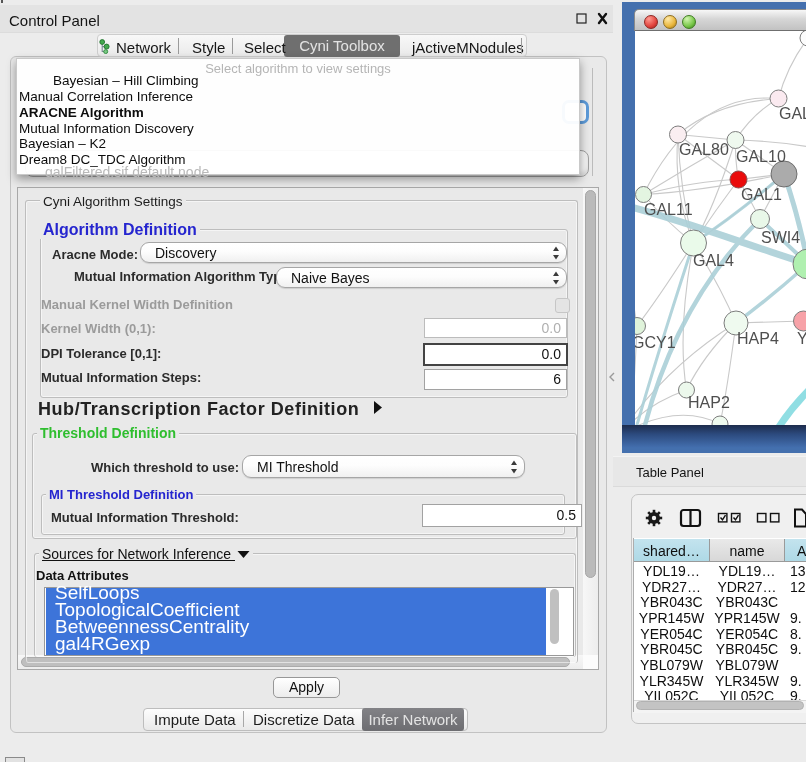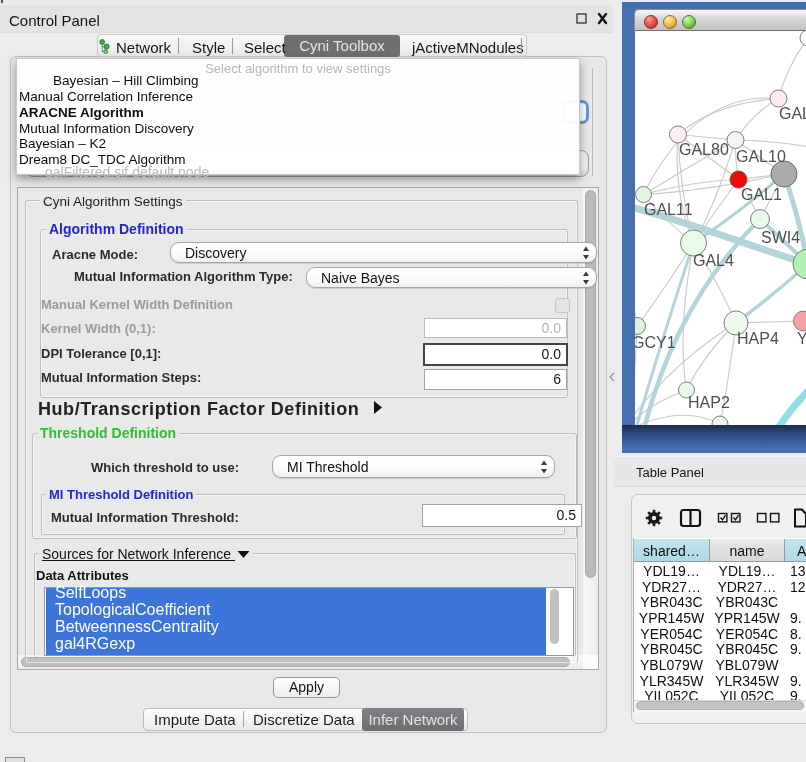--- a/index.html
+++ b/index.html
@@ -13,21 +13,21 @@
   .seltab{background:#6f6f6f;border-radius:3px;color:#e3e3e3;font-size:15px;
           text-align:center;}
   #content-box{left:10px;top:56px;width:597px;height:677px;background:#e9e9e9;
                border:1px solid #c2c2c2;border-radius:6px;box-sizing:border-box;}
   .groupbox{position:absolute;border:1px solid #bdbdbd;border-radius:3px;
             box-shadow:inset 0 0 0 1px rgba(255,255,255,0.55);}
   .gtitle{position:absolute;background:#e9e9e9;padding:0 3px;white-space:nowrap;}
   .lbl{position:absolute;font-size:13px;font-weight:bold;color:#2b2b2b;white-space:nowrap;}
   .lbl.dis{color:#9b9b9b;}
   .combo{position:absolute;background:linear-gradient(#ffffff,#fdfdfd 45%,#f0f0f0);
-         border:1px solid #a6a6a6;border-radius:9px;box-sizing:border-box;box-shadow:0 1px 1px rgba(0,0,0,0.12);margin-left:30px;}
+         border:1px solid #a6a6a6;border-radius:9px;box-sizing:border-box;box-shadow:0 1px 1px rgba(0,0,0,0.12);}
   .combo .ct{position:absolute;left:14px;top:2px;font-size:14px;color:#111;}
   .carr{position:absolute;right:6px;top:3px;width:8px;height:14px;}
   .field{position:absolute;background:#fff;border:1px solid #a2a2a2;box-sizing:border-box;
          font-size:14px;text-align:right;color:#111;padding-right:5px;}
   .field.dis{color:#b0b0b0;border-color:#bcbcbc;}
   .field.foc{border:2px solid #444;}
   
   #popup{left:16px;top:58px;width:564px;height:117px;background:rgba(255,255,255,0.95);
          border:1px solid #c9c9c9;box-shadow:0 4px 9px rgba(0,0,0,0.38);box-sizing:border-box;}
   #popup .hint{position:absolute;width:100%;text-align:center;top:2px;font-size:13px;color:#b5b5b5;}
@@ -83,21 +83,21 @@
 <div class="abs" style="left:585px;top:190px;width:11px;height:388px;background:#bababa;border-radius:6px;border:1px solid #a6a6a6;box-sizing:border-box;"></div>
 
 <div class="abs" style="left:18px;top:655px;width:565px;height:14px;background:linear-gradient(#f7f7f7,#ededed);"></div>
 <div class="abs" style="left:21px;top:657px;width:549px;height:10px;background:#bfbfbf;border-radius:5px;border:1px solid #ababab;box-sizing:border-box;"></div>
 <div class="abs" style="left:583px;top:655px;width:15px;height:14px;background:#fcfcfc;"></div>
 
 <div class="abs groupbox" style="left:25px;top:200px;width:551px;height:462px;border-bottom:none;"></div>
 <div class="abs gtitle" style="left:40px;top:194px;font-size:13.5px;color:#1d1d1d;">Cyni Algorithm Settings</div>
 
 <div class="abs groupbox" style="left:40px;top:229px;width:526px;height:167px;"></div>
-<div class="abs gtitle" style="left:46px;top:221px;font-size:14px;font-weight:bold;color:#2525cf;">Algorithm Definition</div>
+<div class="abs gtitle" style="left:40px;top:221px;font-size:16px;font-weight:bold;color:#2525cf;">Algorithm Definition</div>
 
 <div class="abs lbl" style="left:52px;top:247px;">Aracne Mode:</div>
 <div class="combo abs" style="left:140px;top:242px;width:427px;height:21px;">
     <span class="ct">Discovery</span>
   <svg class="carr" viewBox="0 0 8 14">
       <path d="M4 0.5 L7 5 L1 5 Z" fill="#3a3a3a"></path>
       <path d="M4 13.5 L7 9 L1 9 Z" fill="#3a3a3a"></path>
     </svg>
   </div>
 
@@ -145,21 +145,21 @@
 <div class="field abs" style="left:422px;top:504px;width:160px;height:23px;line-height:21px;">0.5</div>
 
 <div class="abs groupbox" style="left:34px;top:553px;width:540px;height:103px;border-bottom:none;"></div>
 <div class="abs gtitle" style="left:39px;top:546px;font-size:14px;color:#111;text-decoration:underline;">Sources for Network Inference <svg width="13" height="9" viewBox="0 0 13 9" style="margin-left:2px">
       <path d="M0.5 1 L12.5 1 L6.5 8 Z" fill="#111"></path>
     </svg></div>
 <div class="abs" style="left:36px;top:568px;font-size:13px;font-weight:bold;color:#111;">Data Attributes</div>
 
 <div class="abs" style="left:44px;top:587px;width:530px;height:69px;background:#fff;border:1px solid #999;box-sizing:border-box;"></div>
 <div class="abs" style="left:46px;top:588px;width:500px;height:67px;background:#3d74d9;"></div>
-<div class="abs" style="left:55px;top:584px;font-size:16px;color:#fff;line-height:17px;">SelfLoops<br>TopologicalCoefficient<br>BetweennessCentrality<br>gal4RGexp</div>
+<div class="abs" style="left:55px;top:584px;font-size:19px;color:#fff;line-height:17px;">SelfLoops<br>TopologicalCoefficient<br>BetweennessCentrality<br>gal4RGexp</div>
 <div class="abs" style="left:550px;top:589px;width:9px;height:55px;background:#c0c0c0;border-radius:5px;"></div>
 
 <div class="abs" style="left:273px;top:677px;width:65px;height:19px;background:linear-gradient(#ffffff,#ececec);border:1px solid #979797;border-radius:5px;text-align:center;line-height:18px;font-size:14px;color:#111;">Apply</div>
 
 <div class="abs" style="left:143px;top:708px;width:323px;height:21px;background:linear-gradient(#fdfdfd,#e9e9e9);border:1px solid #bdbdbd;border-radius:4px;"></div>
 <div class="abs seltab" style="left:362px;top:708px;width:102px;height:23px;line-height:23px;background:linear-gradient(#828286,#6d6d71);">Infer Network</div>
 <div class="abs tabtxt" style="left:154px;top:711px;color:#1c1c1c;">Impute Data</div>
 <div class="abs tabtxt" style="left:253px;top:711px;color:#1c1c1c;">Discretize Data</div>
 <div class="abs" style="left:243px;top:711px;width:1px;height:16px;background:#a8a8a8"></div>
 

